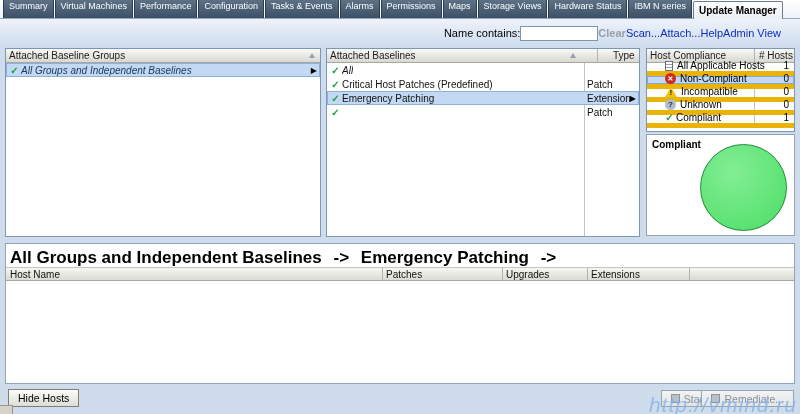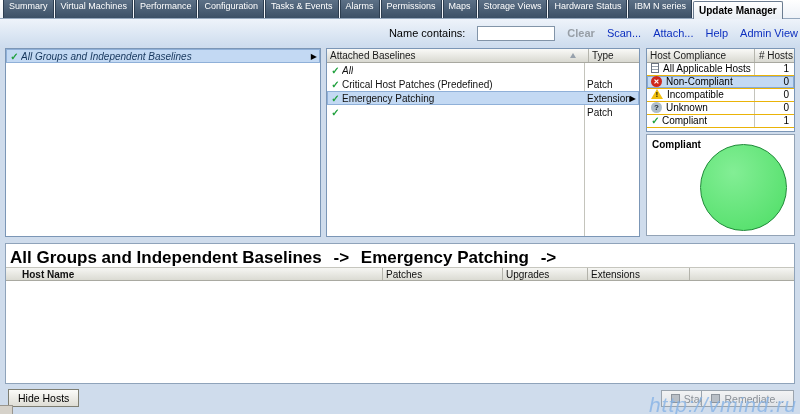--- a/index.html
+++ b/index.html
@@ -14,21 +14,21 @@
   .tab { height:20px; line-height:14px; padding:0 5px; font-size:9px; color:#fff;
     background:linear-gradient(#5e7288,#3c5066); border:1px solid #2c3d50; border-bottom:none;
     border-radius:2px 2px 0 0; margin-right:1px; white-space:nowrap; cursor:default; }
   .tab.active { height:18px; line-height:17px; background:linear-gradient(#ffffff,#e9eef4);
     color:#000; font-weight:bold; font-size:10px; border:1px solid #6b7c90; border-bottom:none;
     margin-bottom:-1px; z-index:3; }
 
   
   .toolbar { position:absolute; top:19px; left:0; width:800px; height:28px;
     background:linear-gradient(#eef3fa,#cddcee); display:flex; align-items:center;
-    justify-content:flex-end; gap:12px; padding-right:2px; font-size:11px; }
+    justify-content:flex-end; padding-right:19px; font-size:11px; }
   .toolbar .lbl { color:#000; }
   .name-input { width:78px; height:15px; border:1px solid #8294a8; font-size:11px; padding:0 2px;
     font-family:"Liberation Sans", sans-serif; background:#fff; }
   .link { color:#0d2fbf; cursor:pointer; }
   .link.disabled { color:#979ea6; cursor:default;font-weight:bold; }
 
   
   .panel { position:absolute; background:#fff; border:1px solid #7b96b6; }
   .phead { position:relative; height:14px; background:linear-gradient(#f9f9f7,#d9d9d1);
     border-bottom:1px solid #a8a8a0; font-size:10px; color:#1a1a1a; line-height:13px;
@@ -45,28 +45,28 @@
 
   .brow { position:relative; height:14px; display:flex; align-items:center;
     font-size:10px; color:#111; padding-left:2px; cursor:default; }
   .brow.sel { background:#c3d9f3; box-shadow:inset 0 0 0 1px #8fb0d8; }
   .brow .rlabel { white-space:nowrap; overflow:hidden; }
   .brow .rlabel.ital { font-style:italic; }
   .groups-label { font-style:italic; color:#16365c; }
   .chk { color:#1fa03c; font-weight:bold; font-size:10px; width:13px; flex:none; text-align:center; }
   .rarrow { position:absolute; right:3px; font-size:8px; color:#000; }
   .rtype { position:absolute; left:260px; white-space:nowrap; }
-  .type-col-head { position:absolute; left:261px; top:0; bottom:0; border-left:1px solid #b5b5ad;
-    padding-left:3px; line-height:13px; }
+  .type-col-head { position:absolute; left:270px; top:0; bottom:0; border-left:1px solid #b5b5ad;
+    padding-left:15px; line-height:13px; }
   .hosts-col-head { position:absolute; left:107px; top:0; bottom:0; border-left:1px solid #b5b5ad;
     padding-left:4px; line-height:13px; }
 
   
-  .crow { position:relative; height:13px; display:flex; align-items:flex-start; font-size:10px;
-    border-bottom:1px solid #eab308; padding-left:2px; cursor:default; }
+  .crow { position:relative; height:13px; display:flex; align-items:flex-end; font-size:10px;
+    border-bottom:5px solid #eab308; padding-left:16px; cursor:default; }
   .crow.sel { background:#c3d9f3; box-shadow:inset 0 0 0 1px #86a9d4; }
   .ccount { position:absolute; right:5px; }
   .ic { display:inline-block; flex:none; margin:0 4px 0 2px; }
   .ic-report { width:8px; height:10px; border:1px solid #6b7380;
     background:repeating-linear-gradient(#fff 0 2px,#98a2ae 2px 3px); }
   .ic-error { width:11px; height:11px; border-radius:50%; background:#cf291d; color:#fff;
     font-size:7px; line-height:11px; text-align:center; font-weight:bold; }
   .ic-warning { width:12px; height:10px; background:#f2c00e;
     clip-path:polygon(50% 0,100% 100%,0 100%); color:#000; font-size:7px; line-height:12px;
     text-align:center; font-weight:bold; }
@@ -135,20 +135,24 @@
     <span class="lbl">Name contains:</span>
     <input class="name-input" type="text" style="">
     <span class="link disabled">Clear</span>
     <span class="link">Scan...</span>
     <span class="link">Attach...</span>
     <span class="link">Help</span>
     <span class="link">Admin View</span>
   </div>
 
   <div class="panel" id="panel-groups">
+    <div class="phead">
+      <span>Attached Baseline Groups</span>
+      <span class="sort" style="right:5px;"></span>
+    </div>
     <div class="brow sel">
       <span class="chk">✓</span>
       <span class="rlabel groups-label">All Groups and Independent Baselines</span>
       <span class="rarrow">▶</span>
     </div>
   </div>
 
   <div class="panel" id="panel-baselines">
     <div class="phead">
       <span>Attached Baselines</span>
@@ -221,21 +225,21 @@
   </div>
 
   <div id="hosts-section">
     <div class="breadcrumb">
       <span>All Groups and Independent Baselines</span>
       <span>-&gt;</span>
       <span>Emergency Patching</span>
       <span>-&gt;</span>
     </div>
     <div class="thead">
-      <span class="col" style="left:16px;font-weight:bold;">Host Name</span>
+      <span class="col" style="left:4px;">Host Name</span>
       <span class="col" style="left:380px;">Patches</span>
       <span class="col" style="left:500px;">Upgrades</span>
       <span class="col" style="left:585px;">Extensions</span>
       <span class="col" style="left:687px;margin-top:16px;">Last Patch Scan Time</span>
       <span class="sep" style="left:376px;"></span>
       <span class="sep" style="left:496px;"></span>
       <span class="sep" style="left:581px;"></span>
       <span class="sep" style="left:683px;"></span>
     </div>
     <div style="position:absolute;top:38px;left:0;right:0;bottom:0;background:#fff;"></div>

